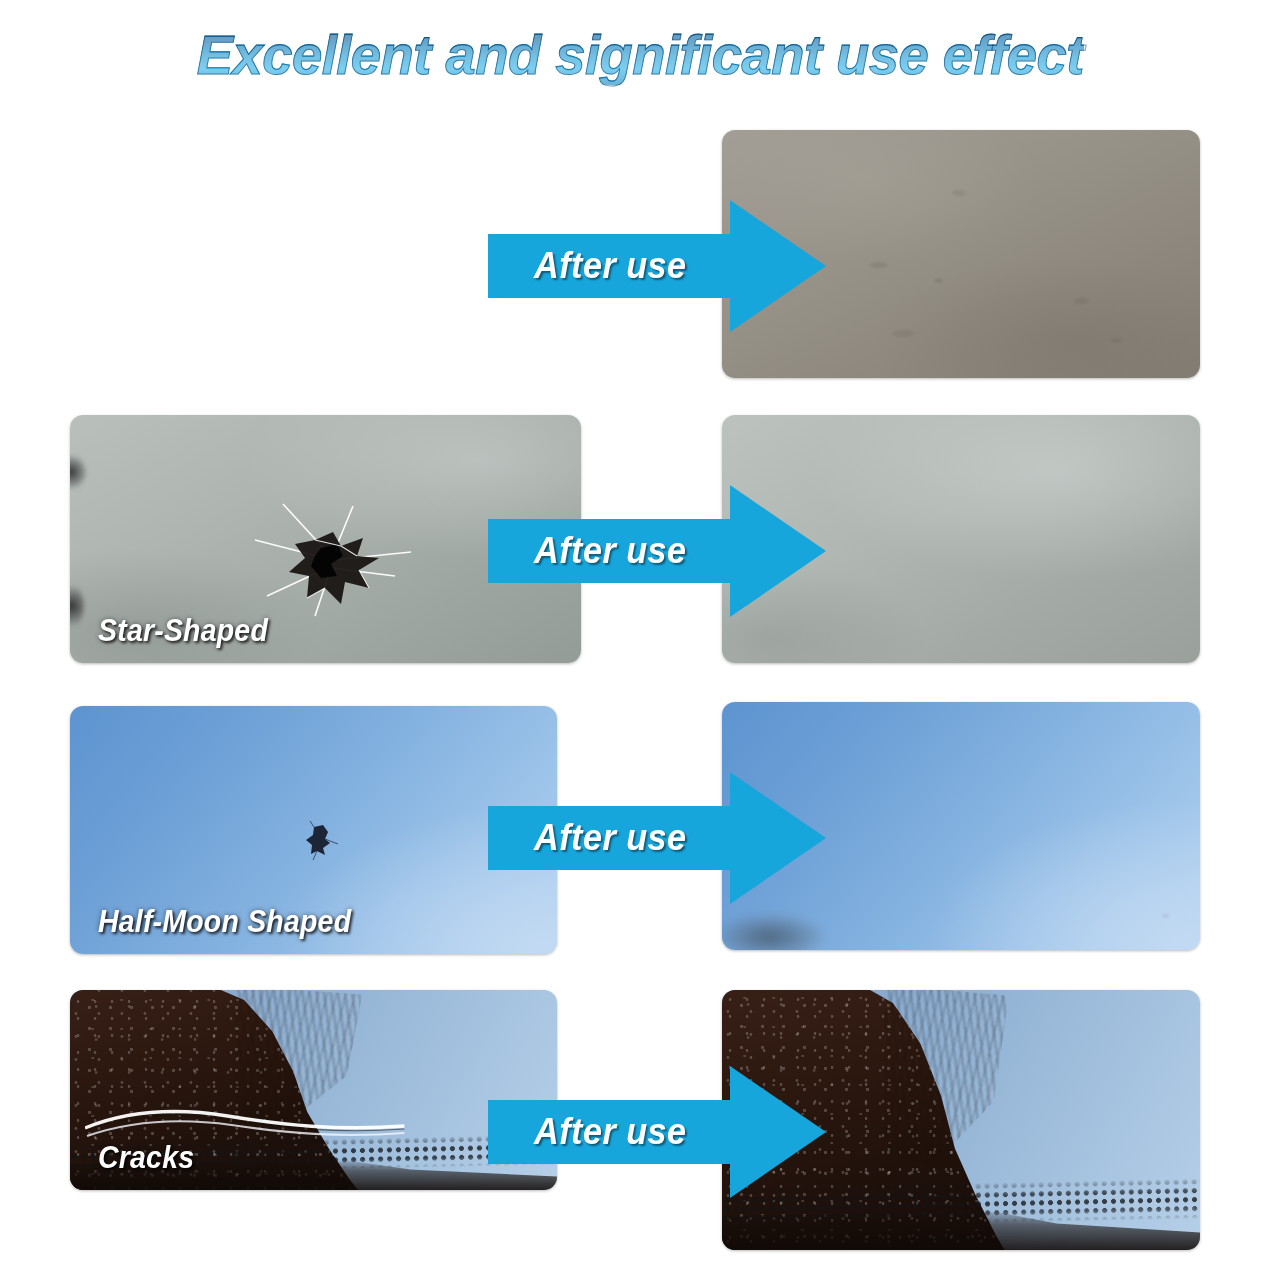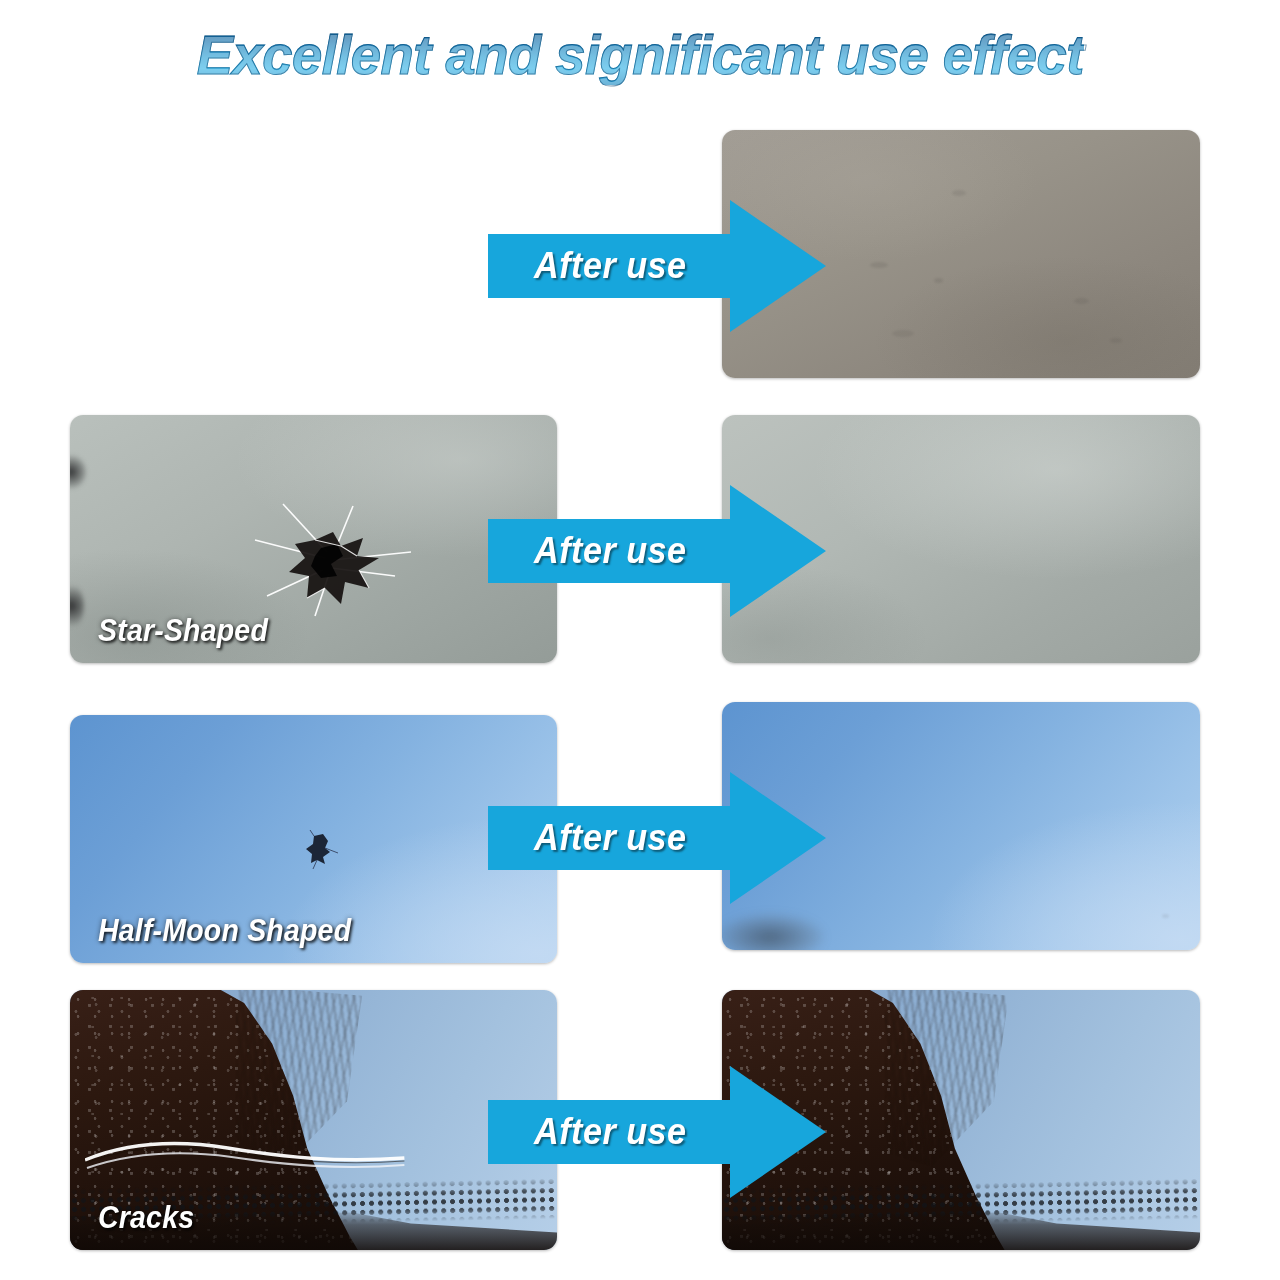--- a/index.html
+++ b/index.html
@@ -306,21 +306,21 @@
       <div class="smudge" style="left:212px;top:148px;width:9px;height:5px;opacity:.5;"></div>
       <div class="smudge" style="left:352px;top:168px;width:15px;height:6px;opacity:.45;"></div>
       <div class="smudge" style="left:170px;top:200px;width:22px;height:7px;opacity:.4;"></div>
       <div class="smudge" style="left:388px;top:208px;width:12px;height:5px;opacity:.4;"></div>
     </div>
   </div>
 </div>
 
 <div class="row" style="top:415px;height:248px;">
 
-  <div class="panel before" style="top:0;height:248px;">
+  <div class="panel before" style="top:0;height:248px;padding-left:24px;">
     <div class="panel-img img-graygreen">
       <div class="dark-blob" style="left:-14px;top:40px;width:30px;height:34px;"></div>
       <div class="dark-blob" style="left:-12px;top:168px;width:26px;height:46px;"></div>
       <div class="star-core">
         <svg viewBox="0 0 170 120">
           <g stroke="#ffffff" stroke-width="1.6" fill="none" opacity="0.95">
             <path d="M82,52 L38,4"></path>
             <path d="M80,58 L10,40"></path>
             <path d="M88,60 L166,52"></path>
             <path d="M86,68 L150,76"></path>
@@ -350,21 +350,21 @@
     <div class="arrow-label">After use</div>
   </div>
 
   <div class="panel after" style="top:0;height:248px;">
     <div class="panel-img img-graygreen clean"></div>
   </div>
 </div>
 
 <div class="row" style="top:702px;height:248px;">
 
-  <div class="panel before" style="top:13px;height:248px;text-decoration:underline;">
+  <div class="panel before" style="top:4px;height:248px;text-decoration:underline;">
     <div class="panel-img img-sky">
       <div class="chip-halfmoon">
         <svg viewBox="0 0 38 40">
           <path d="M13,6 L22,4 L27,11 L24,18 L29,22 L22,27 L24,34 L16,30 L10,33
                    L11,24 L5,19 L12,14 Z" fill="#141a28" opacity="0.92"></path>
           <g stroke="#2b3550" stroke-width="1" fill="none" opacity="0.8">
             <path d="M24,18 L37,23"></path>
             <path d="M16,30 L12,39"></path>
             <path d="M13,6 L9,0"></path>
           </g>
@@ -384,21 +384,21 @@
   <div class="panel after" style="top:0;height:248px;">
     <div class="panel-img img-sky">
       <div class="cloud-smudge" style="left:-6px;bottom:-10px;width:108px;height:46px;"></div>
       <div class="smudge" style="left:440px;top:212px;width:7px;height:4px;opacity:.35;"></div>
     </div>
   </div>
 </div>
 
 <div class="row" style="top:990px;height:260px;">
 
-  <div class="panel before" style="top:0;height:260px;">
+  <div class="panel before" style="top:0;height:200px;">
     <div class="panel-img img-tree">
       <div class="tree-mass"></div>
       <div class="tree-wisps"></div>
       <div class="frit-band"></div>
       <div class="lower-dark"></div>
       <div class="crack-line">
         <svg viewBox="0 0 320 46" preserveAspectRatio="none">
           <path d="M0,30 C44,12 92,10 142,18 C196,27 252,33 318,28" stroke="#ffffff" stroke-width="3.4" fill="none" opacity="0.95"></path>
           <path d="M2,38 C48,22 96,20 146,27 C200,35 254,40 318,35" stroke="#f2f5fa" stroke-width="2.2" fill="none" opacity="0.8"></path>
           <path d="M0,33 C46,16 94,14 144,22 C198,30 253,36 318,31" stroke="#1a1008" stroke-width="1.1" fill="none" opacity="0.55"></path>

